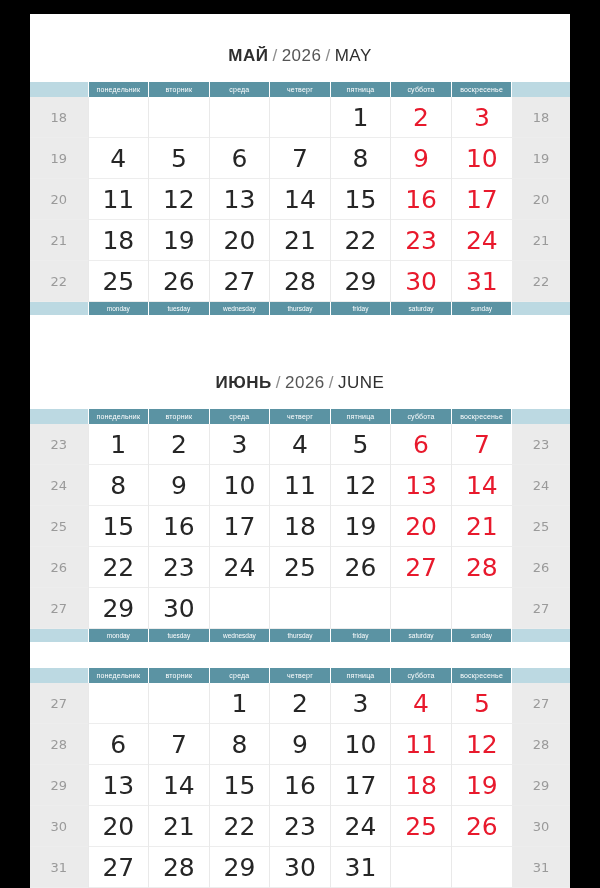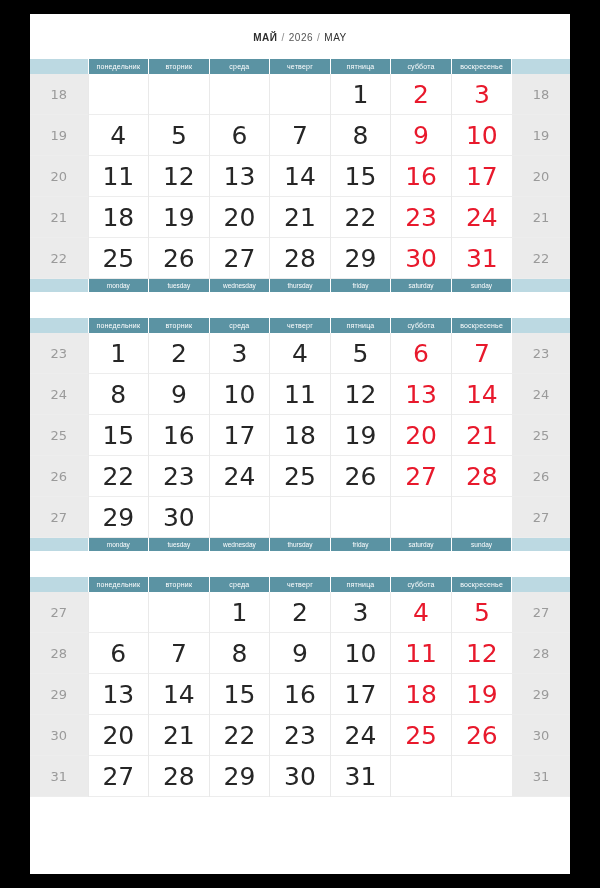--- a/index.html
+++ b/index.html
@@ -24,24 +24,24 @@
     width: 540px;
     height: 860px;
     background: #ffffff;
   }
   .block {
     position: relative;
     width: 540px;
   }
   .month-title {
     text-align: center;
-    font-size: 10px;
+    font-size: 17px;
     letter-spacing: 0.5px;
     color: #3b3b3b;
-    padding: 18px 0 16px 0;
+    padding: 32px 0 16px 0;
     font-family: "Liberation Sans", sans-serif;
   }
   .month-title .ru {
     font-weight: bold;
     color: #2f2f2f;
   }
   .month-title .sep {
     color: #8d8d8d;
     font-weight: normal;
     margin: 0 4px;
@@ -228,20 +228,21 @@
                 <th>friday</th>
                 <th>saturday</th>
                 <th>sunday</th>
                 <th class="corner"></th>
               </tr>
             </tfoot>
           </table>
         </div>
         <div class="gap"></div>
         <div class="block">
+          <div class="month-title"><span class="ru">ИЮНЬ</span><span class="sep">/</span><span class="yr">2026</span><span class="sep">/</span><span class="en">JUNE</span></div>
           <table class="cal">
             <colgroup>
               <col class="wk">
               <col class="dy">
               <col class="dy">
               <col class="dy">
               <col class="dy">
               <col class="dy">
               <col class="dy">
               <col class="dy">

